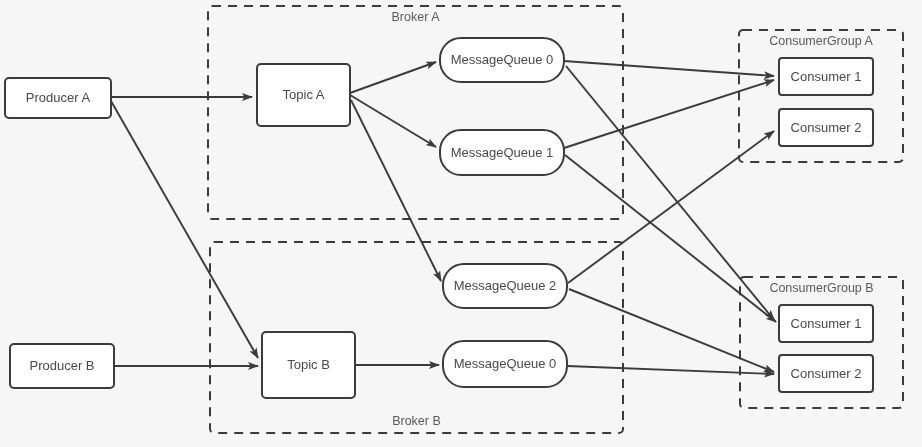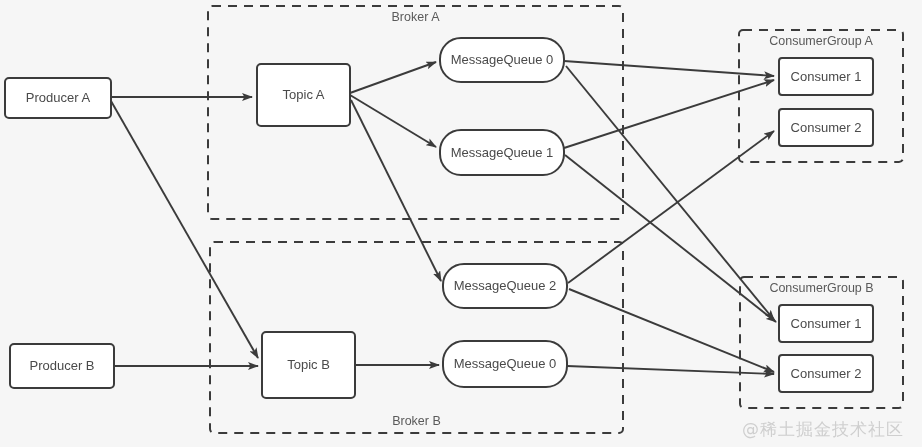--- a/index.html
+++ b/index.html
@@ -154,14 +154,13 @@
           <rect x="5" y="78" width="106" height="40" rx="4" ry="4" class="node-rect"></rect>
           <text x="58" y="99" class="node-label">Producer A</text>
         </g>
         <g>
           <rect x="10" y="344" width="104" height="44" rx="4" ry="4" class="node-rect"></rect>
           <text x="62" y="367" class="node-label">Producer B</text>
         </g>
       </g>
   </svg>
 
-  <div class="watermark">@稀土掘金技术社区</div>
 </div>
 
 </body></html>

